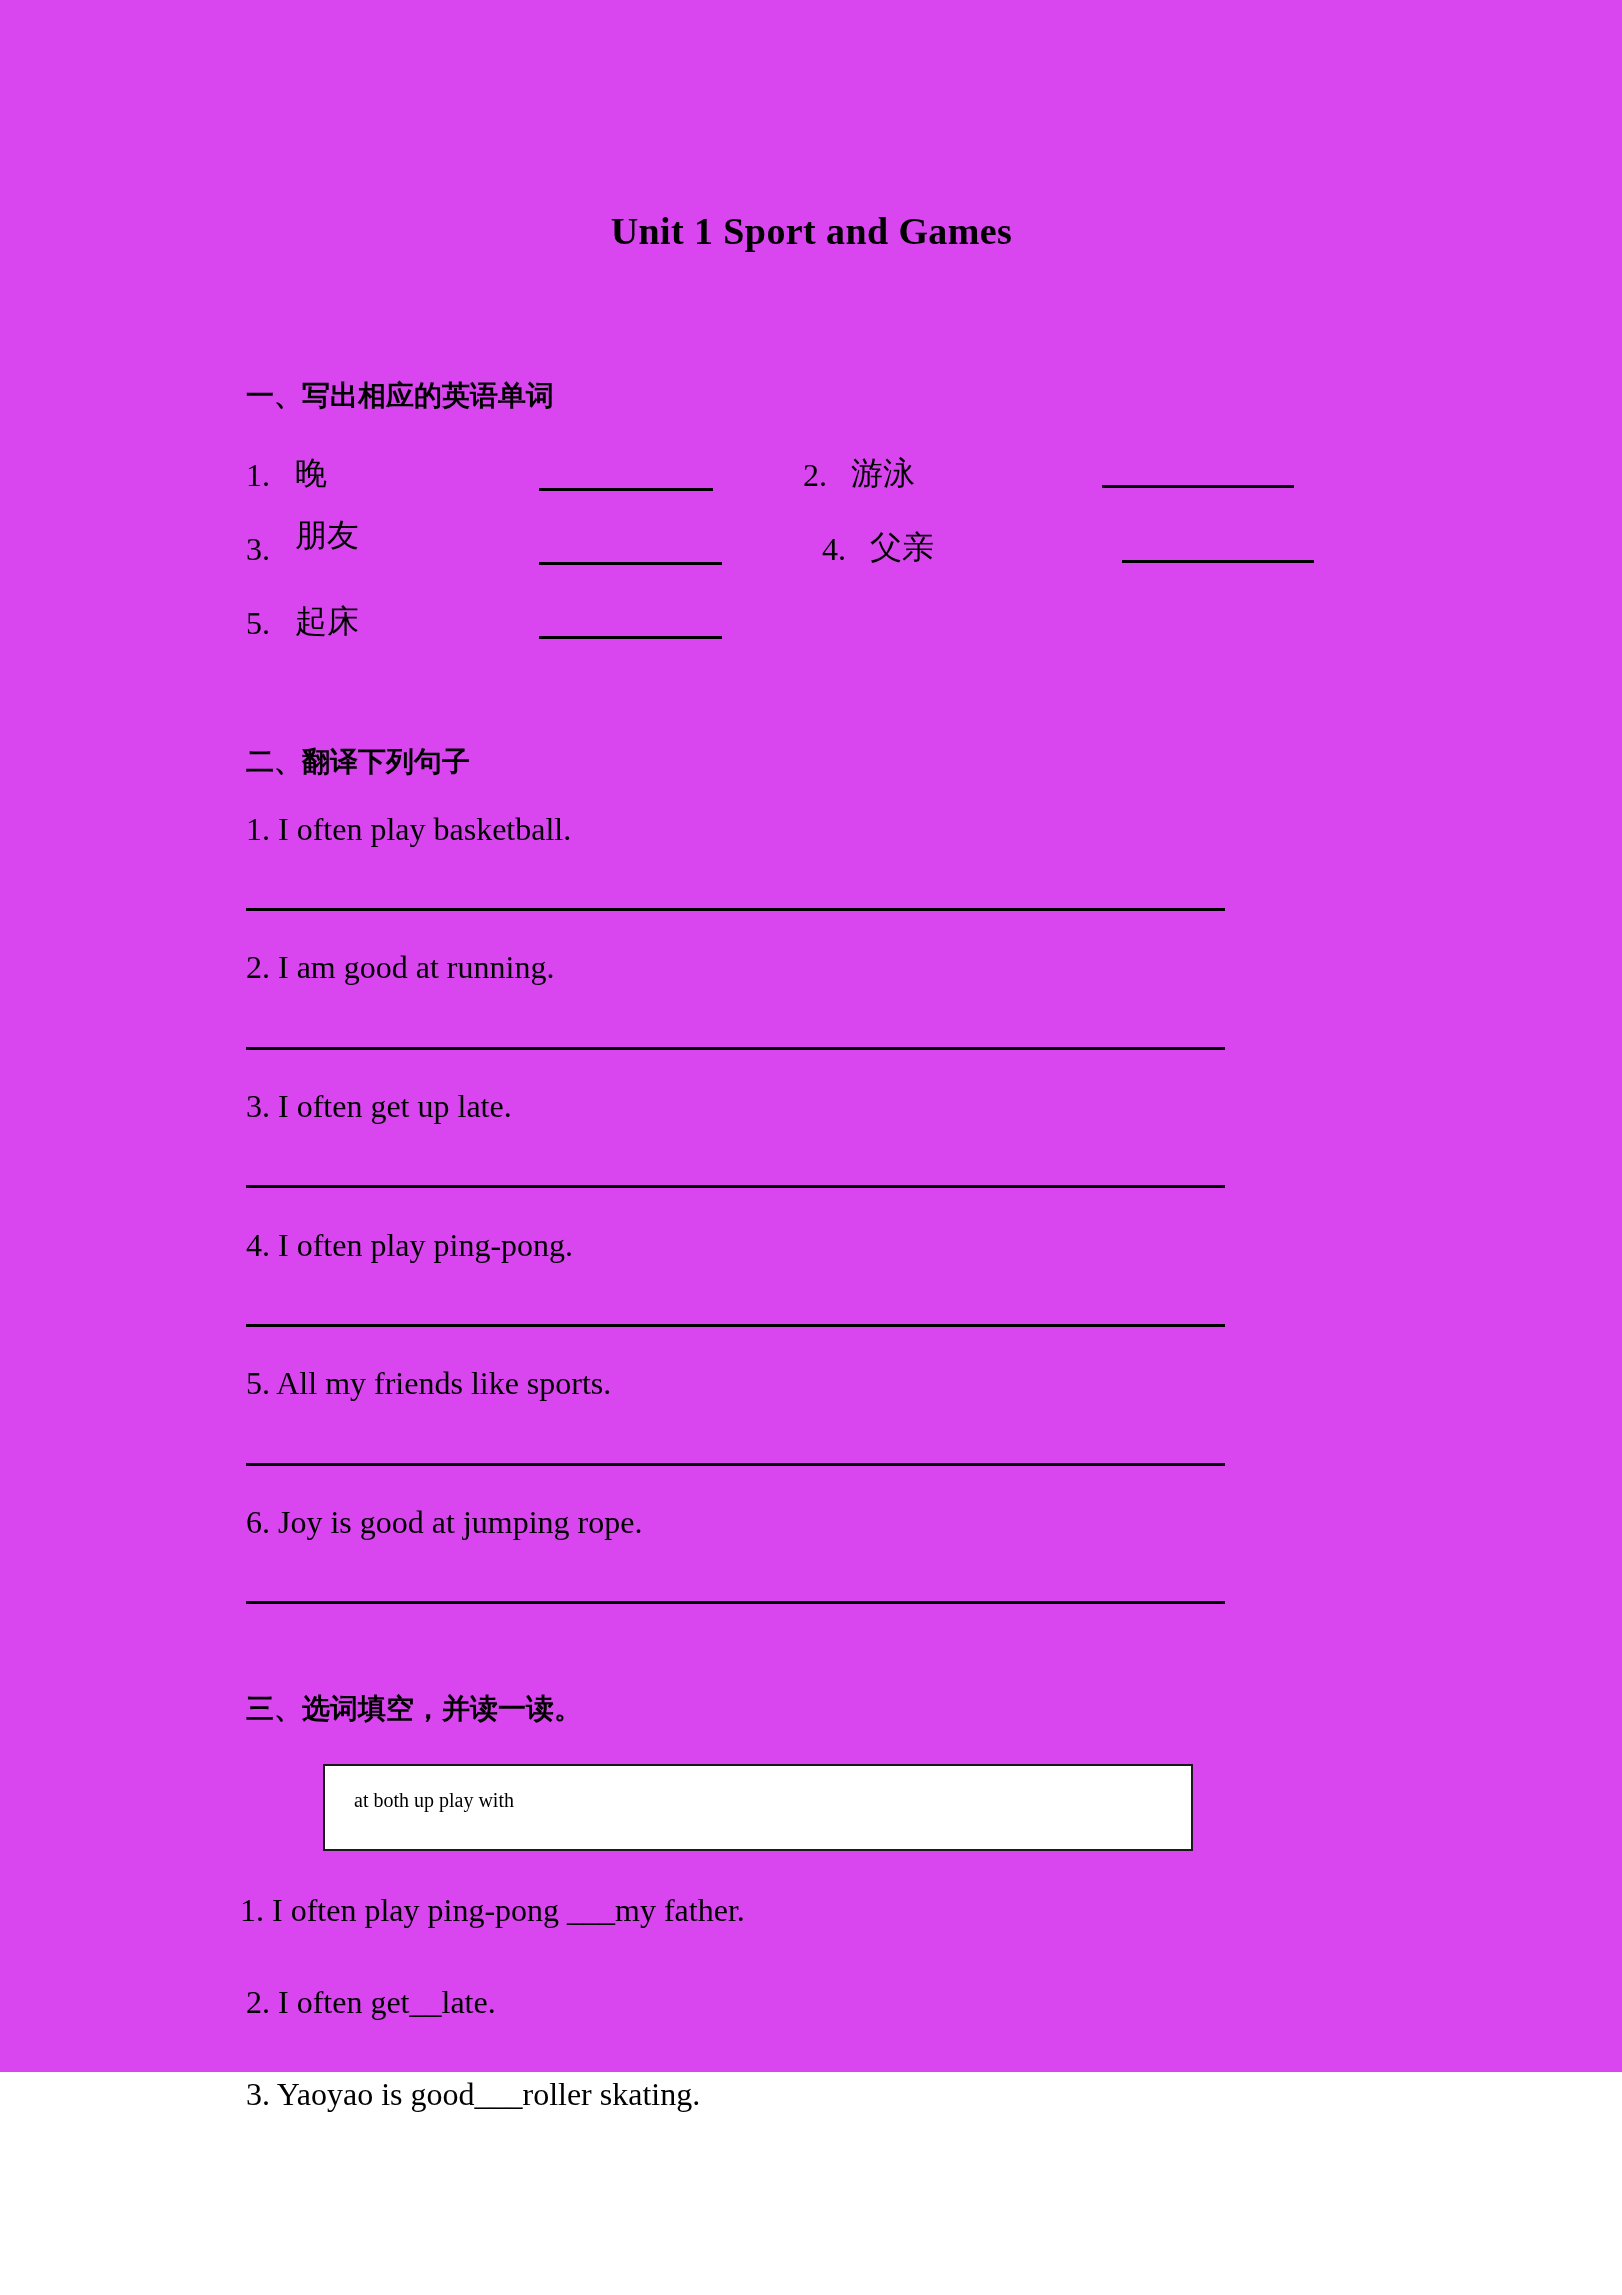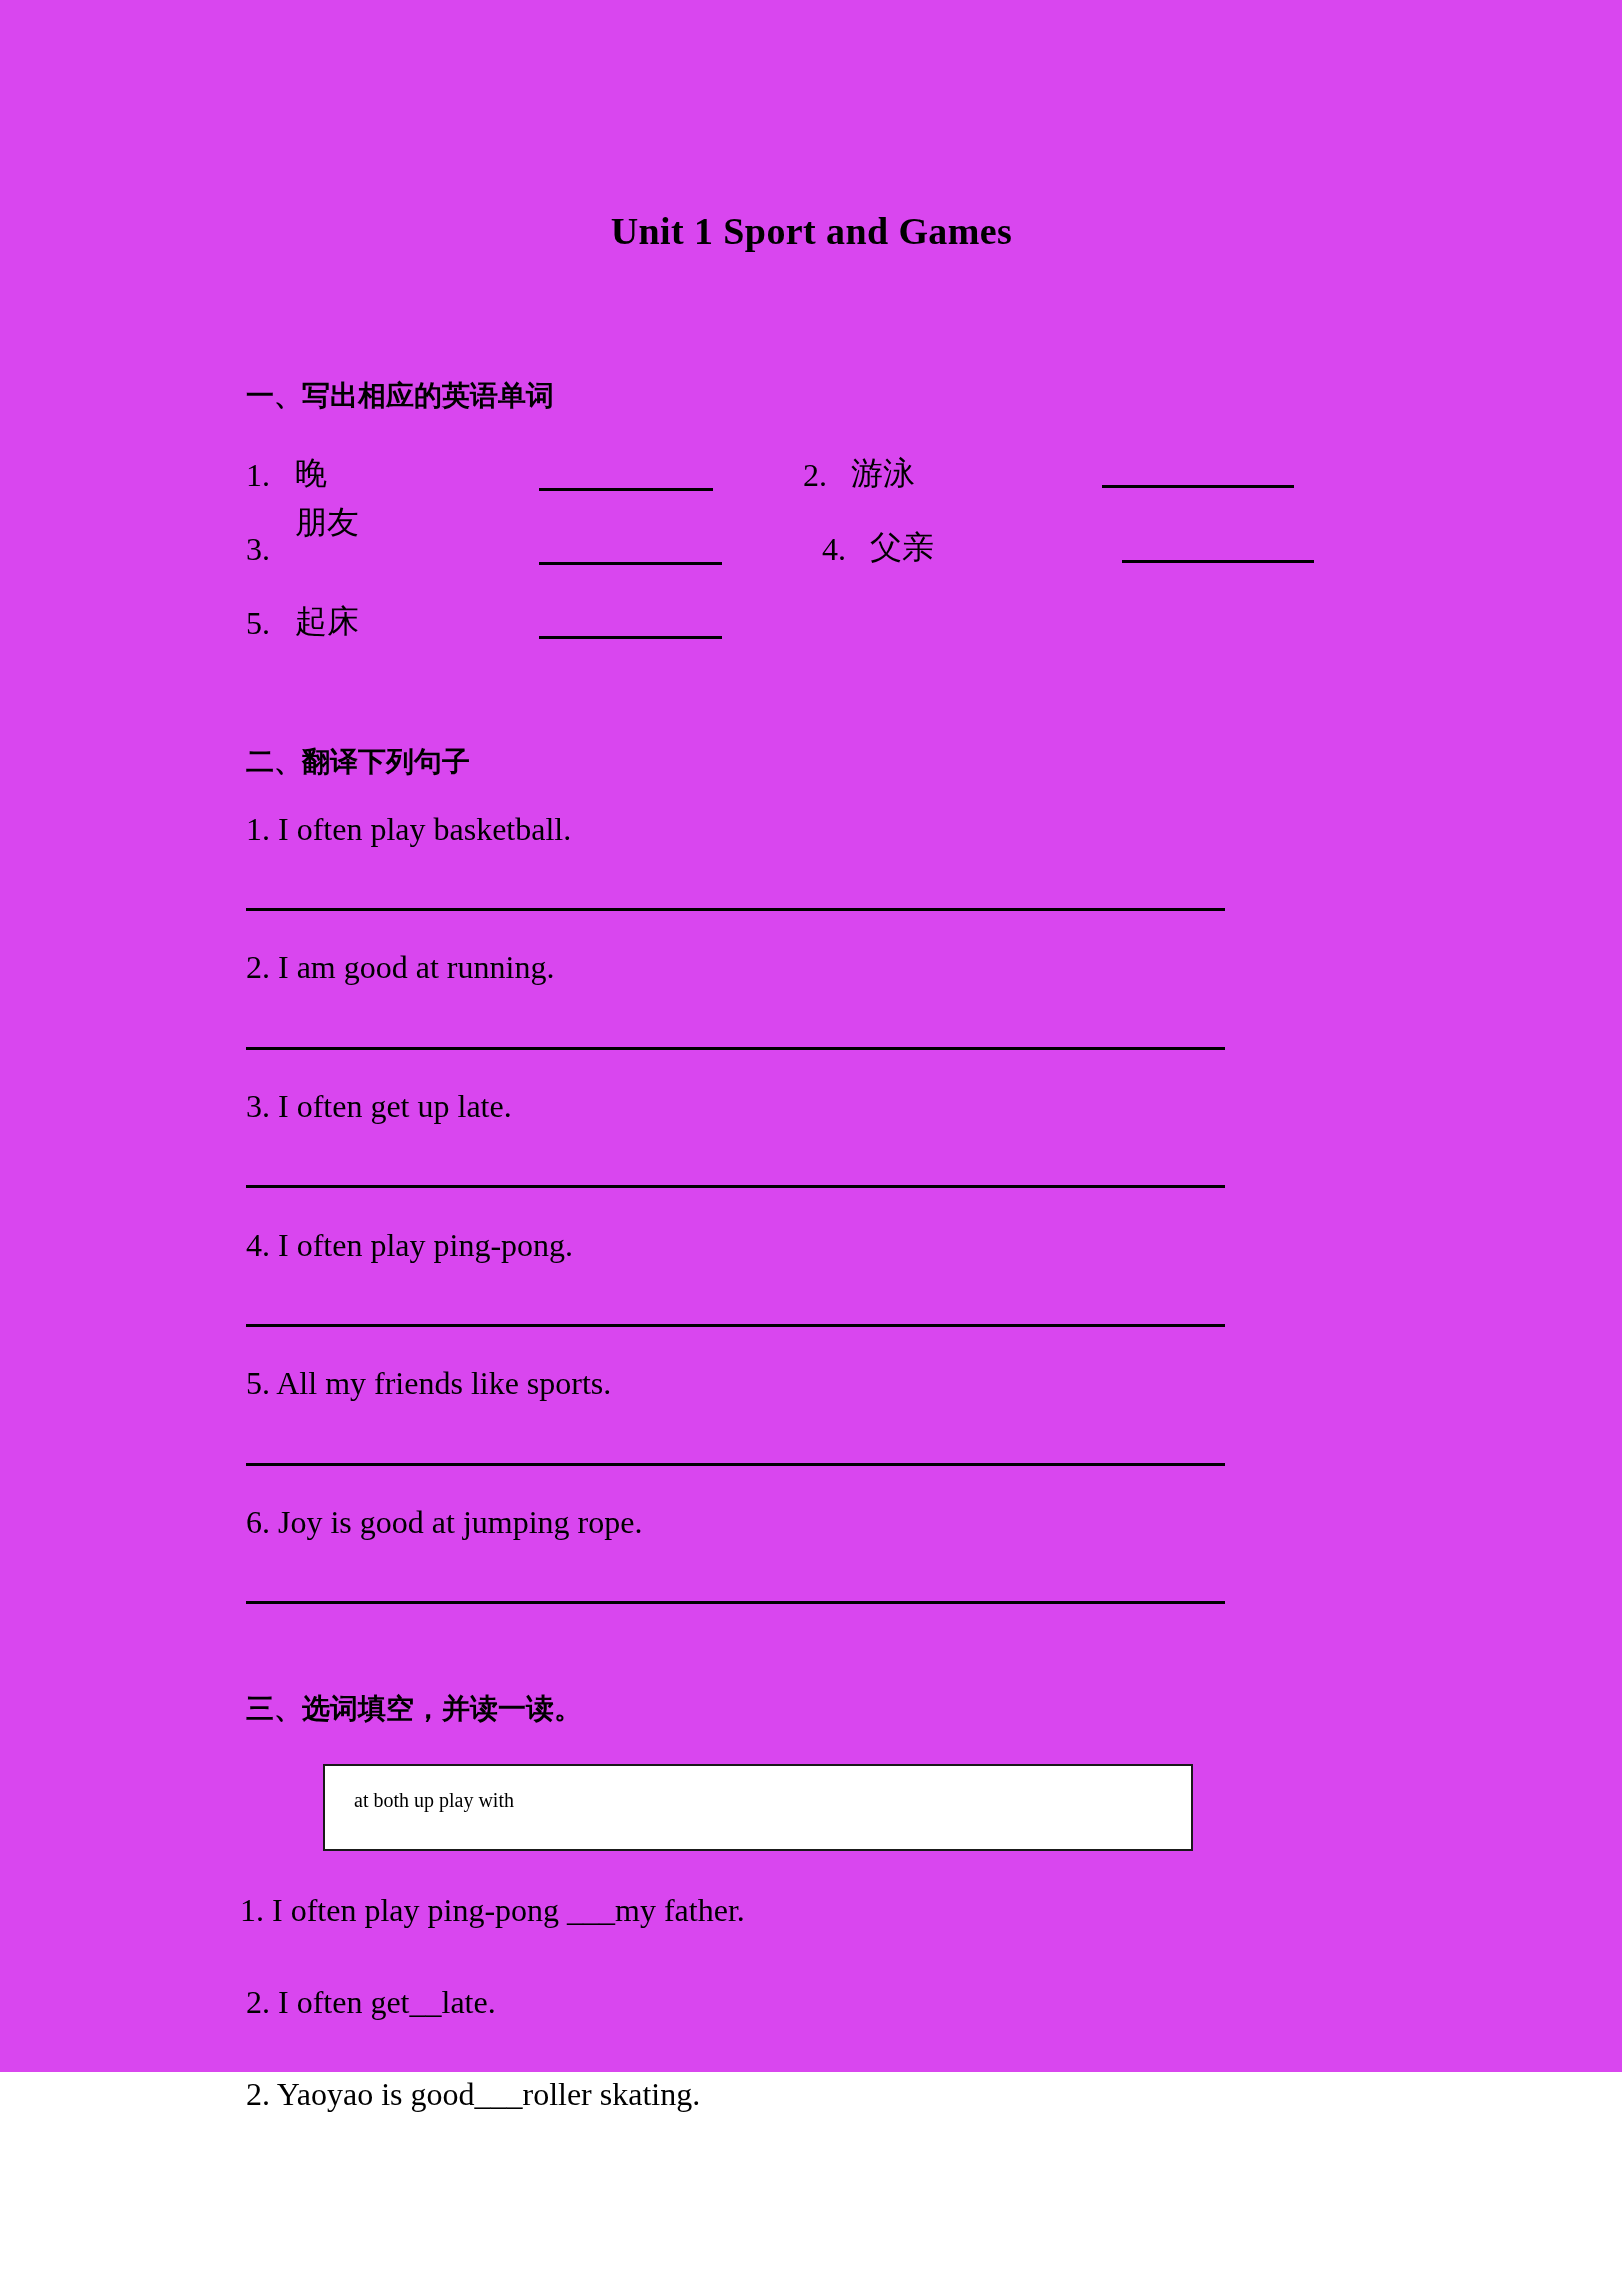--- a/index.html
+++ b/index.html
@@ -97,21 +97,21 @@
 
   <div class="txt" style="left:246px; top:459px;">1.</div>
   <div class="txt" style="left:295px; top:457px;">晚</div>
   <div class="blank" style="left:539px; top:488px; width:174px;"></div>
 
   <div class="txt" style="left:803px; top:459px;">2.</div>
   <div class="txt" style="left:851px; top:457px;">游泳</div>
   <div class="blank" style="left:1102px; top:485px; width:192px;"></div>
 
   <div class="txt" style="left:246px; top:533px;">3.</div>
-  <div class="txt" style="left:295px; top:506px;">朋友</div>
+  <div class="txt" style="left:295px; top:519px;">朋友</div>
   <div class="blank" style="left:539px; top:562px; width:183px;"></div>
 
   <div class="txt" style="left:822px; top:533px;">4.</div>
   <div class="txt" style="left:870px; top:531px;">父亲</div>
   <div class="blank" style="left:1122px; top:560px; width:192px;"></div>
 
   <div class="txt" style="left:246px; top:607px;">5.</div>
   <div class="txt" style="left:295px; top:605px;">起床</div>
   <div class="blank" style="left:539px; top:636px; width:183px;"></div>
 
@@ -138,16 +138,16 @@
   <div class="section-heading" style="top:1690px;">三、选词填空，并读一读。</div>
 
   <div id="word-bank-box">
     <div id="word-bank-text">at both up play with</div>
   </div>
 
   <div class="txt" style="left:240px; top:1894px;">1.  I often play ping-pong ___my father.</div>
 
   <div class="txt" style="left:246px; top:1986px;">2. I often get__late.</div>
 
-  <div class="txt" style="left:246px; top:2078px;">2. Yaoyao is good___roller skating.</div>
+  <div class="txt" style="left:246px; top:2078px;">3. Yaoyao is good___roller skating.</div>
 
 </div>
 
 
 </body></html>

